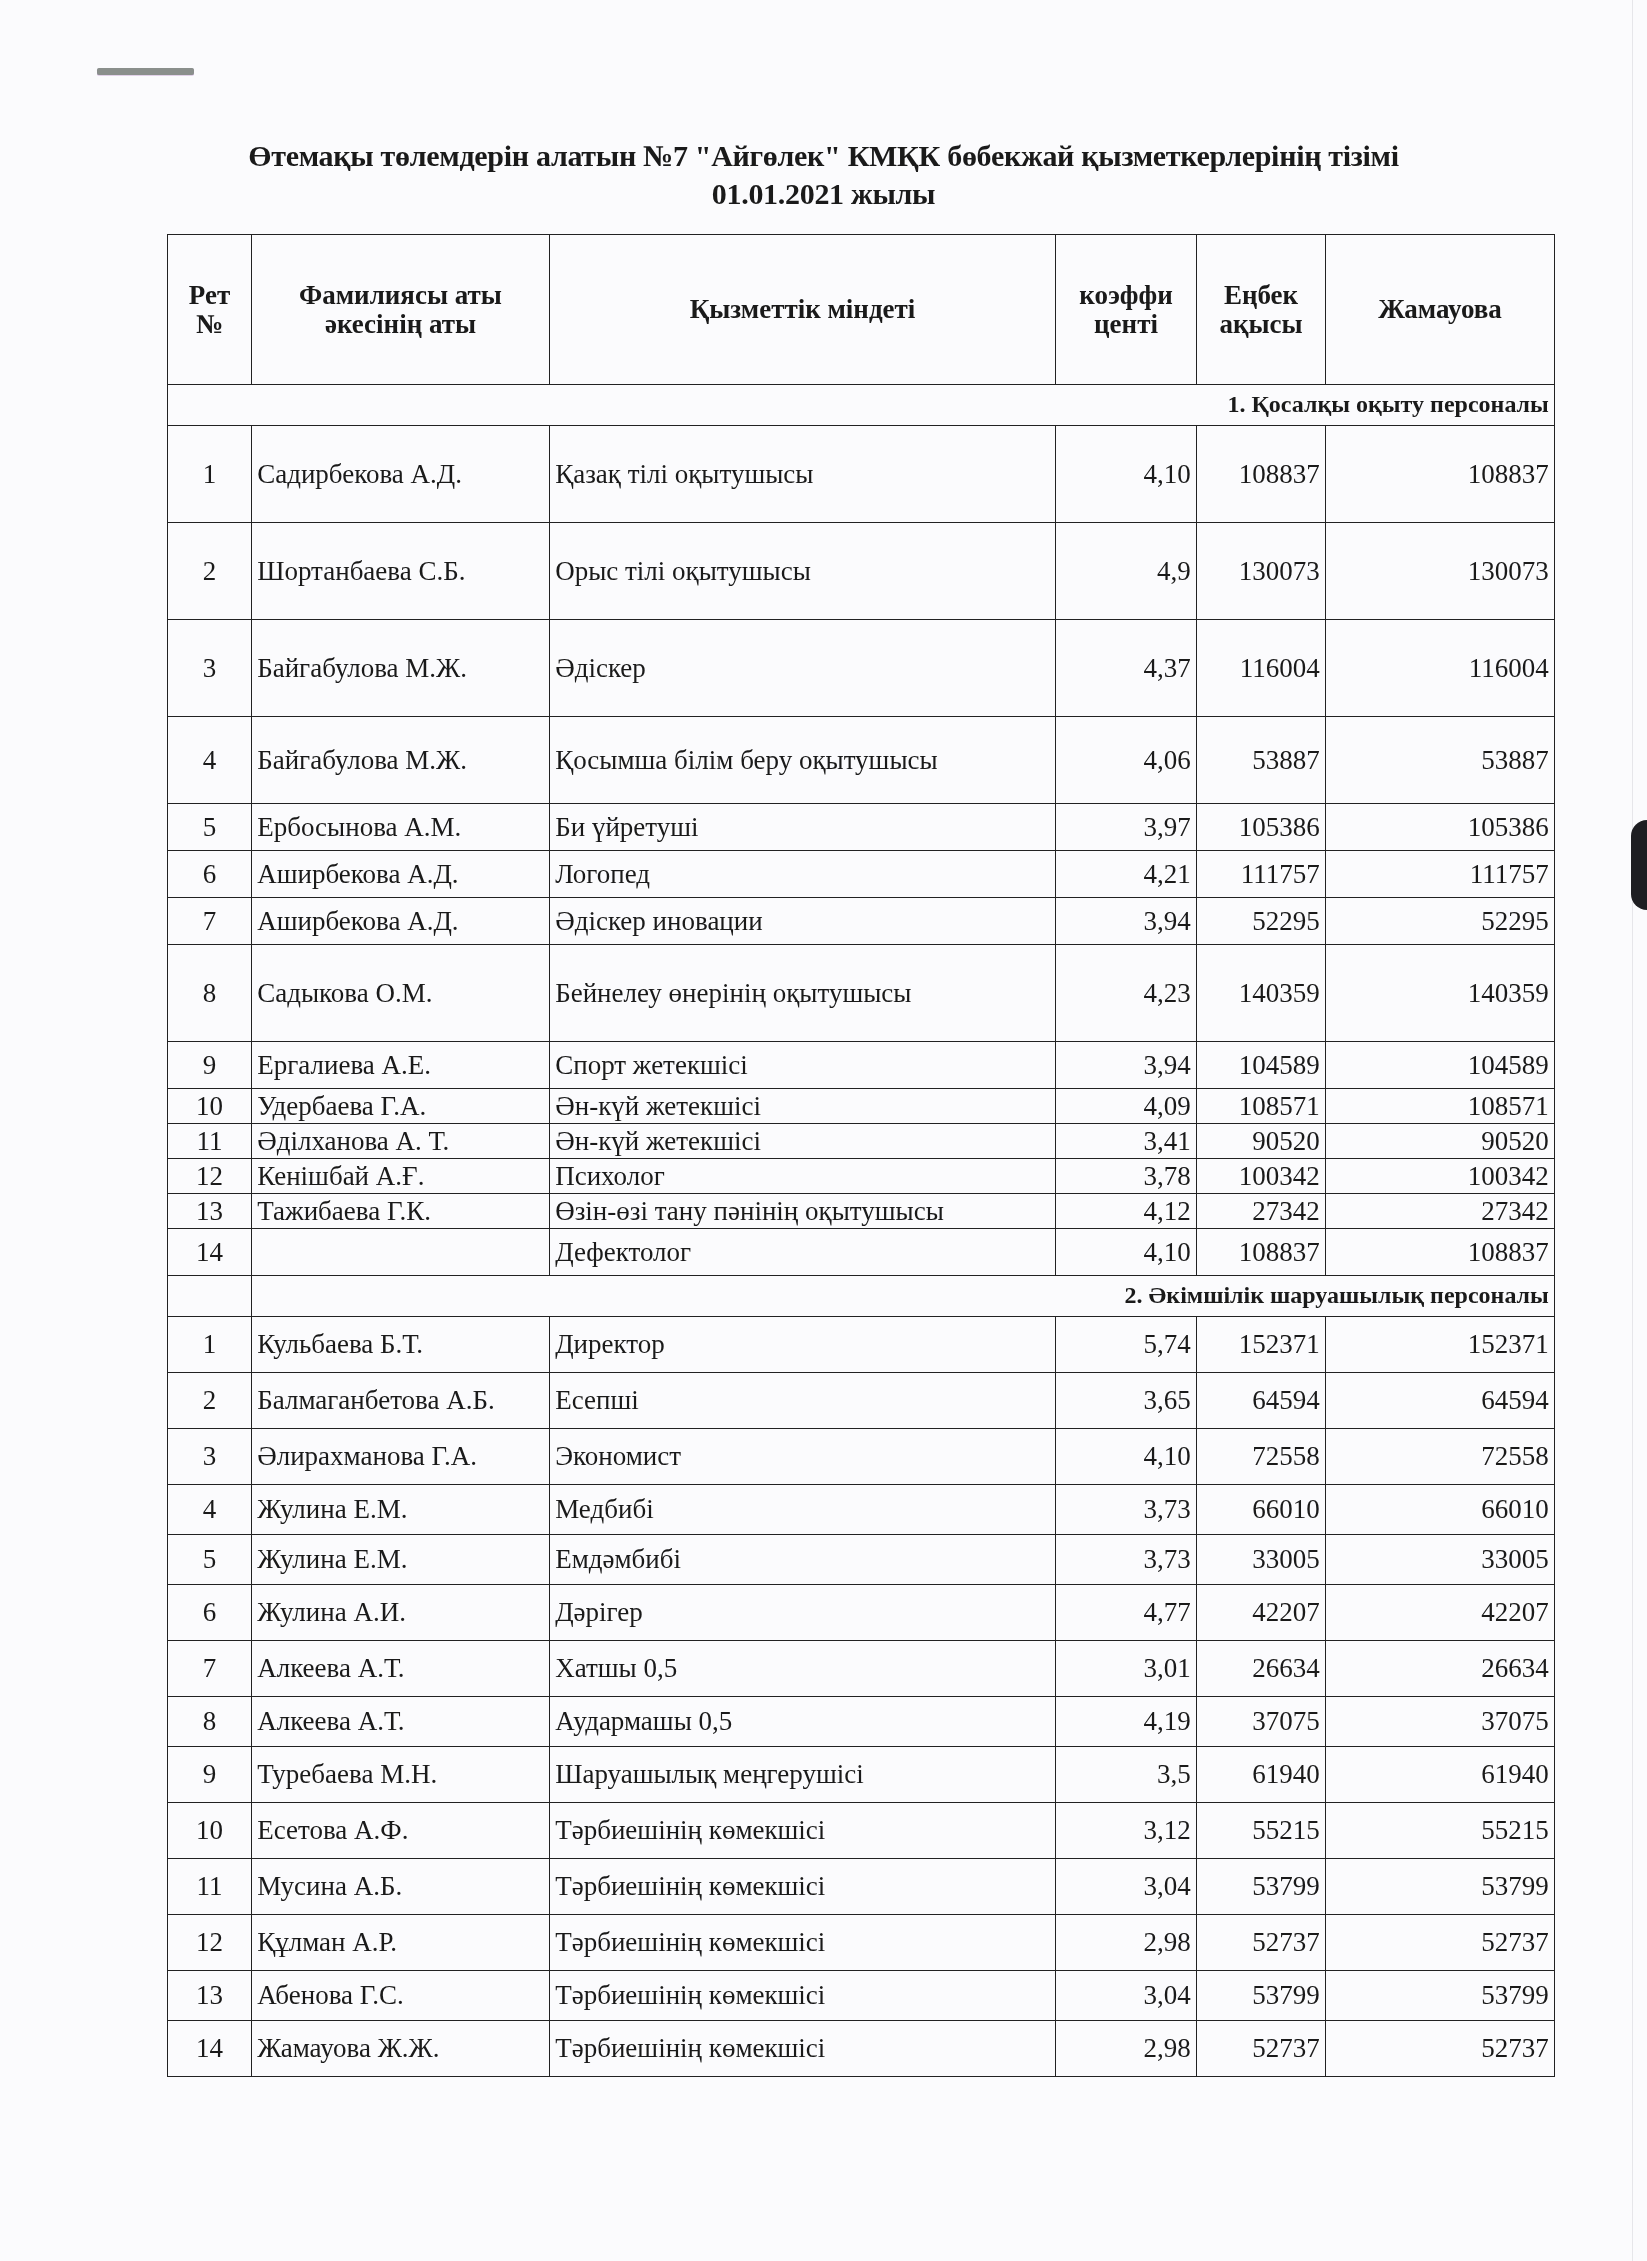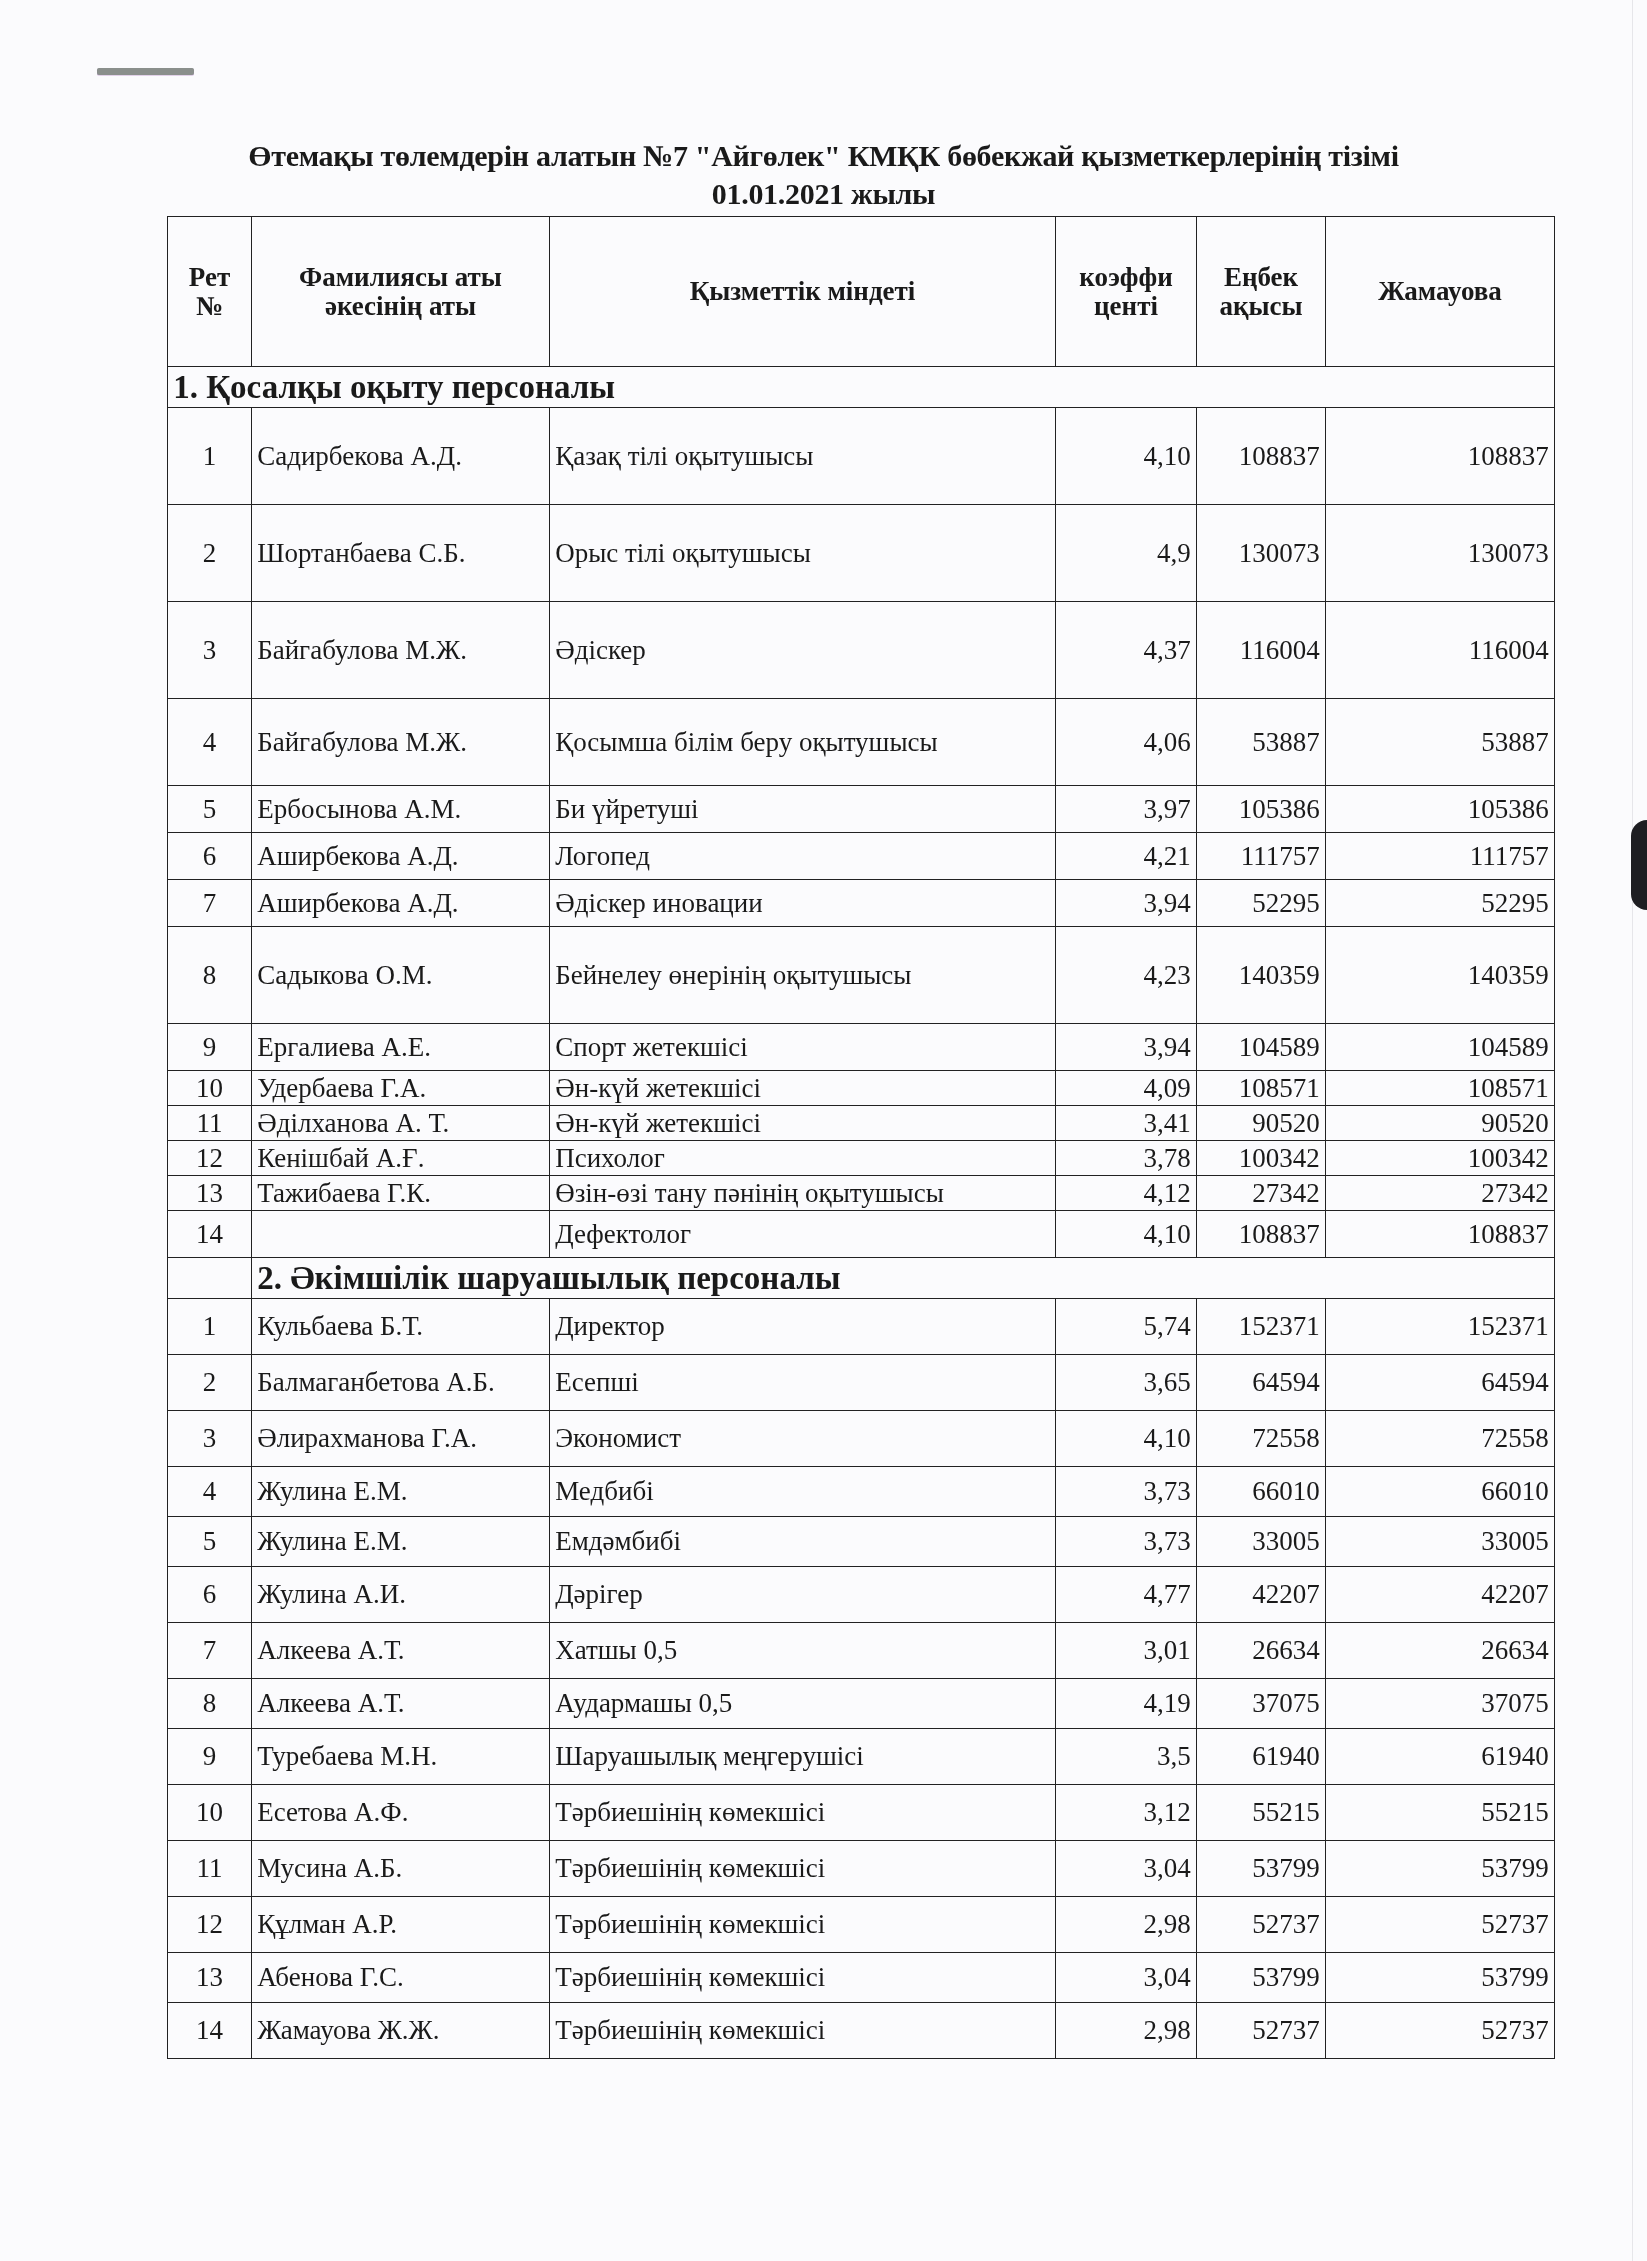--- a/index.html
+++ b/index.html
@@ -29,21 +29,21 @@
   }
   .title {
     position: absolute; left: 0; width: 1647px;
     text-align: center; font-weight: bold;
     font-size: 30px; letter-spacing: -0.3px;
   }
   .title.t1 { top: 139px; }
   .title.t2 { top: 177px; }
 
   table.sheet {
-    position: absolute; left: 167px; top: 216px;
+    position: absolute; left: 167px; top: 234px;
     width: 1387px;
     border-collapse: collapse;
     table-layout: fixed;
     font-size: 27px;
     padding-left: 24px;
   }
   table.sheet td, table.sheet th {
     border: 1.9px solid #222;
     padding: 0 5.2px;
     vertical-align: middle;
@@ -51,21 +51,21 @@
   }
   table.sheet th { font-weight: bold; text-align: center; }
   col.c-no   { width: 84px; }
   col.c-name { width: 298px; }
   col.c-pos  { width: 506px; }
   col.c-coef { width: 141px; }
   col.c-sal  { width: 129px; }
   col.c-comp { width: 229px; }
 
   tr.hdr { height: 150px; }
-  tr.section td { font-weight: bold; text-align: left; height: 40px; font-size: 33px; }
+  tr.section td { font-weight: bold; text-align: right; height: 40px; font-size: 24px; }
   td.num { text-align: center; }
   td.r { text-align: right; padding-right: 11.6px; }
   td.comp { text-align: right; padding-right: 36px; }
   td.bold { font-weight: bold; }
   tr.h-tall { height: 97px; }
   tr.h-big { height: 87px; }
   tr.h-mid { height: 47px; }
   tr.h-sm  { height: 35px; }
   tr.h-2   { height: 56px; }
   tr.h-2s  { height: 50px; }

